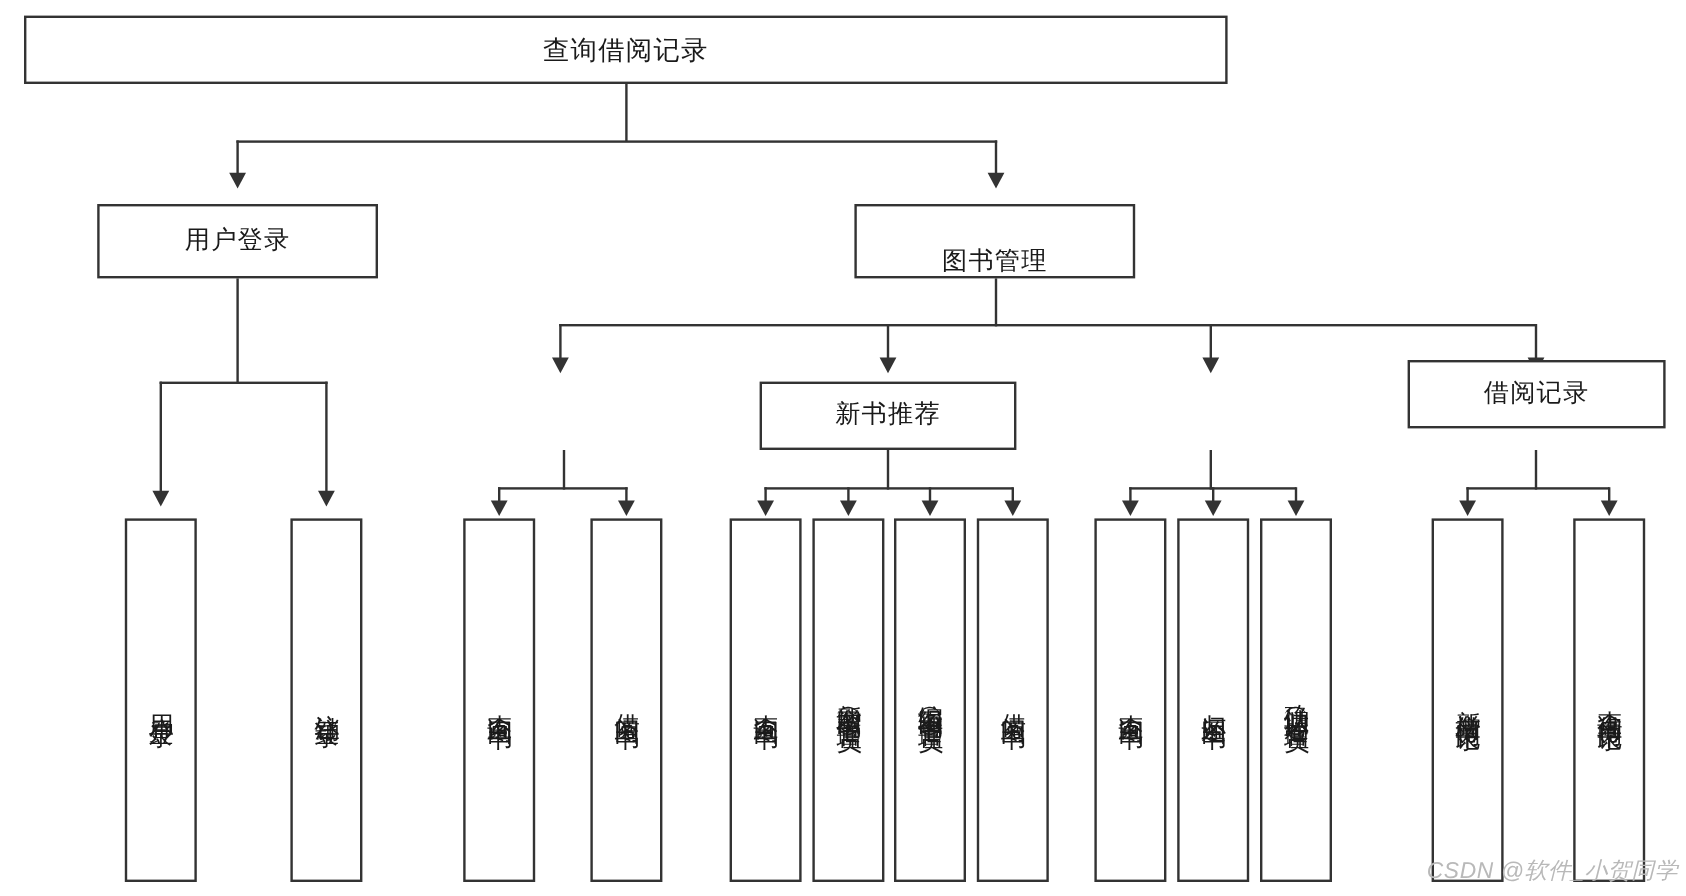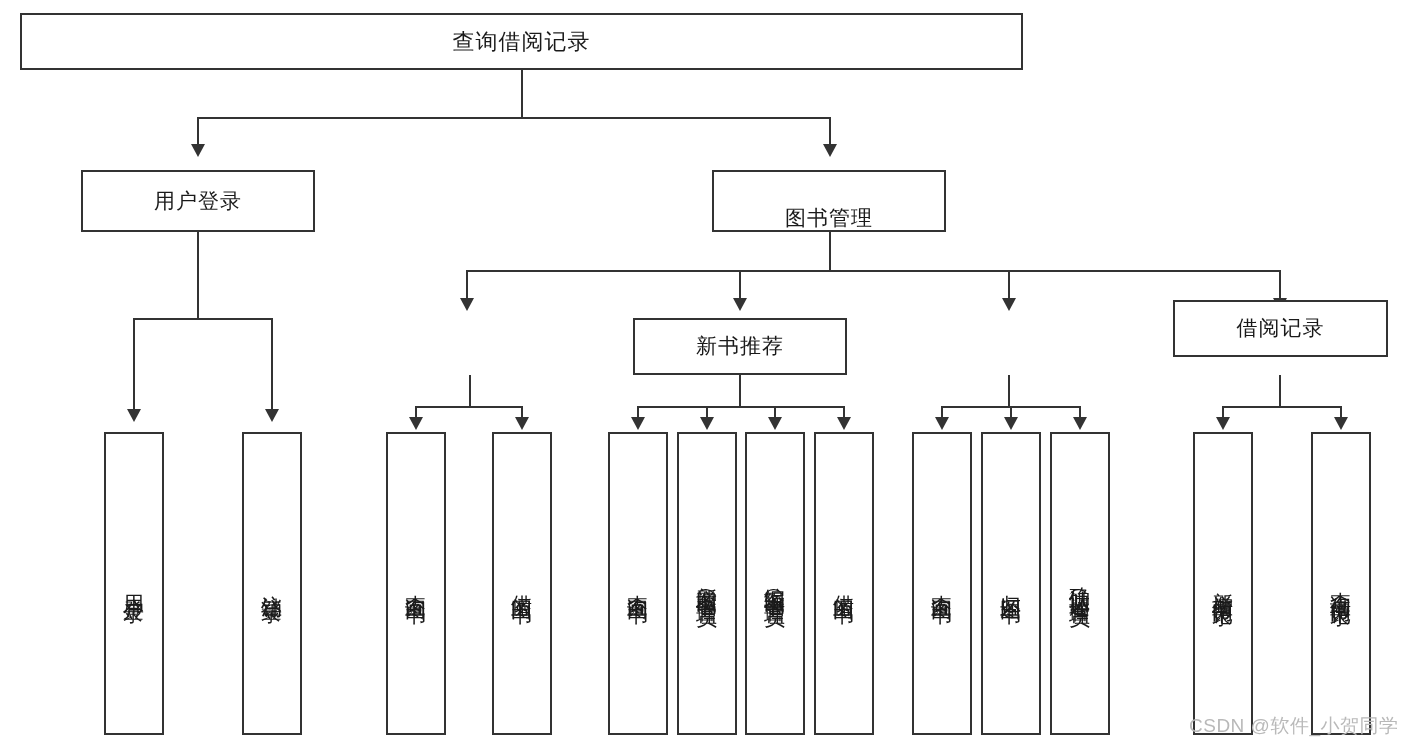--- a/index.html
+++ b/index.html
@@ -208,15 +208,15 @@
     <span class="label">确认归还（管理员）</span>
   </div>
 
   <div class="node v" style="left:1193px; top:432px; width:60px; height:303px;">
     <span class="label">新增借阅记录</span>
   </div>
   <div class="node v" style="left:1311px; top:432px; width:60px; height:303px;">
     <span class="label">查询借阅记录</span>
   </div>
 
-  <div id="watermark" style="left:1189px; top:713px;">CSDN @软件_小贺同学</div>
+  <div id="watermark" style="left:1189px; top:713px;font-style:italic;">CSDN @软件_小贺同学</div>
 
 </div>
 
 </body></html>

